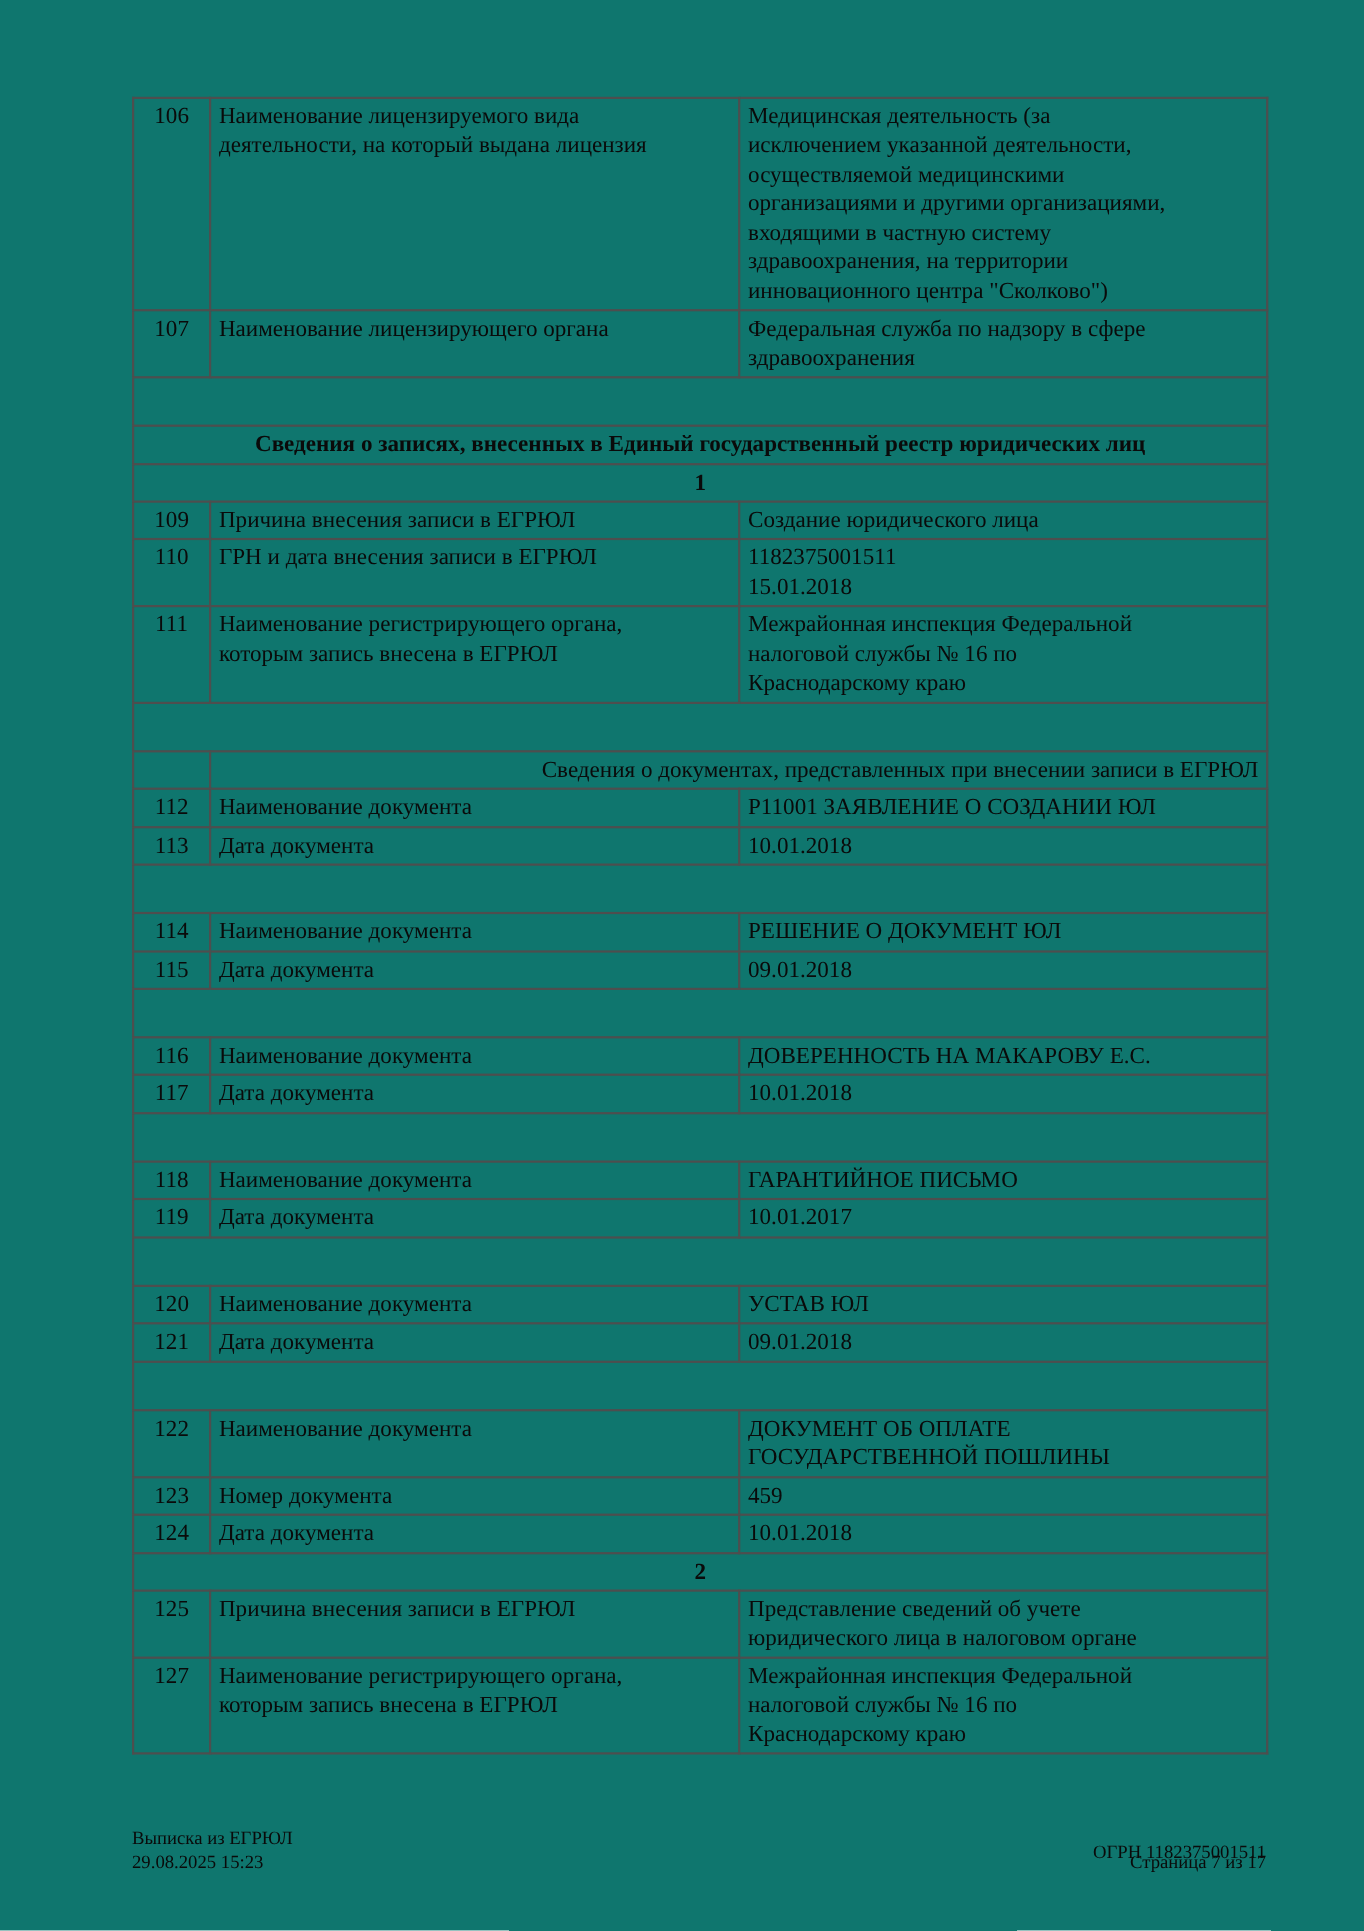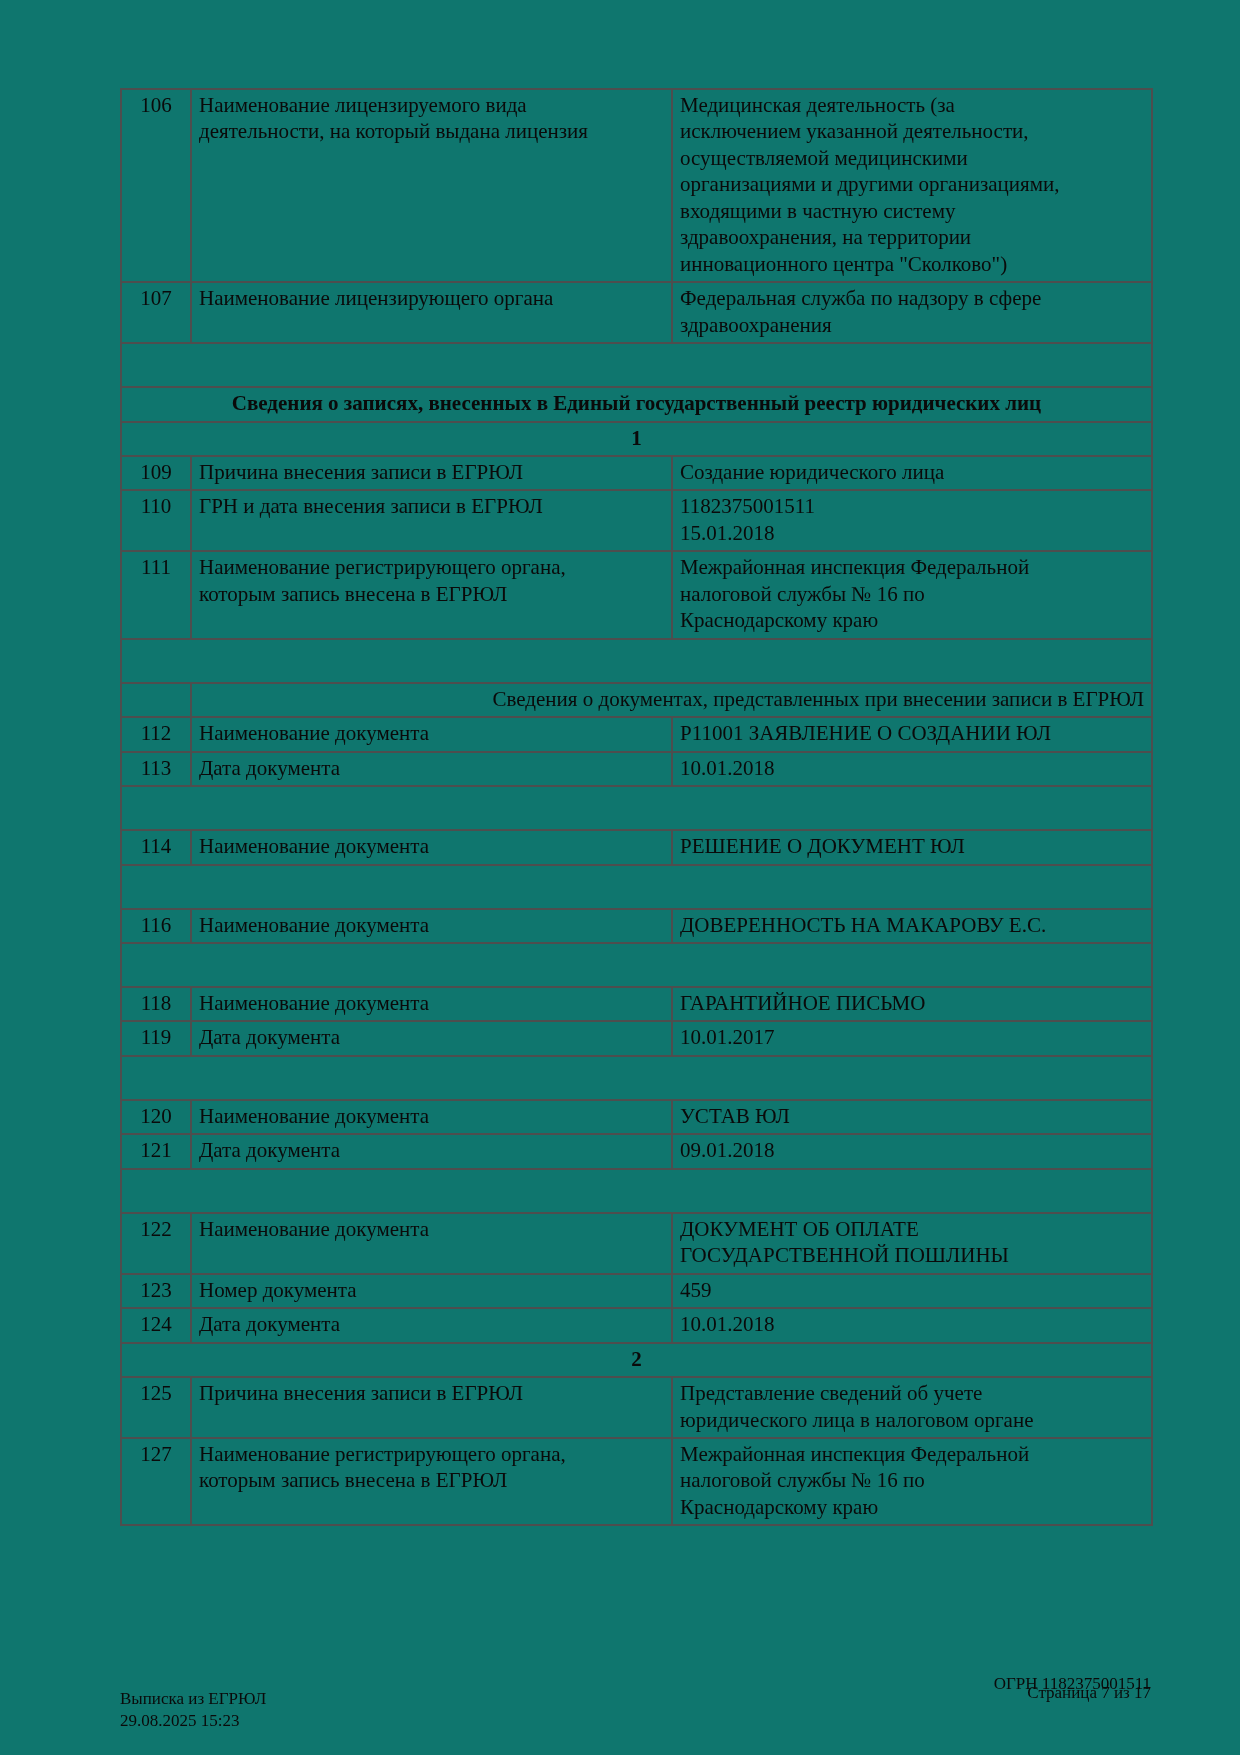--- a/index.html
+++ b/index.html
@@ -61,21 +61,20 @@
     left: 120px;
     width: 1031px;
     top: 1660px;
     font-size: 17px;
     line-height: 1.3;
   }
   .footer .f-left {
     position: absolute;
     left: 0;
     top: 0;
-    margin-top: 28px;
   }
   .footer .f-center {
     position: absolute;
     left: 0;
     top: 13px;
     width: 100%;
     text-align: right;
   }
   .footer .f-right {
     position: absolute;
@@ -161,26 +160,36 @@
         </tr>
         <tr>
           <td class="spacer-cell" colspan="3"></td>
         </tr>
         <tr>
           <td class="num">114</td>
           <td class="label">Наименование документа</td>
           <td class="value">РЕШЕНИЕ О ДОКУМЕНТ ЮЛ</td>
         </tr>
         <tr>
+          <td class="num">115</td>
+          <td class="label">Дата документа</td>
+          <td class="value">09.01.2018</td>
+        </tr>
+        <tr>
           <td class="spacer-cell" colspan="3"></td>
         </tr>
         <tr>
           <td class="num">116</td>
           <td class="label">Наименование документа</td>
           <td class="value">ДОВЕРЕННОСТЬ НА МАКАРОВУ Е.С.</td>
+        </tr>
+        <tr>
+          <td class="num">117</td>
+          <td class="label">Дата документа</td>
+          <td class="value">10.01.2018</td>
         </tr>
         <tr>
           <td class="spacer-cell" colspan="3"></td>
         </tr>
         <tr>
           <td class="num">118</td>
           <td class="label">Наименование документа</td>
           <td class="value">ГАРАНТИЙНОЕ ПИСЬМО</td>
         </tr>
         <tr>

